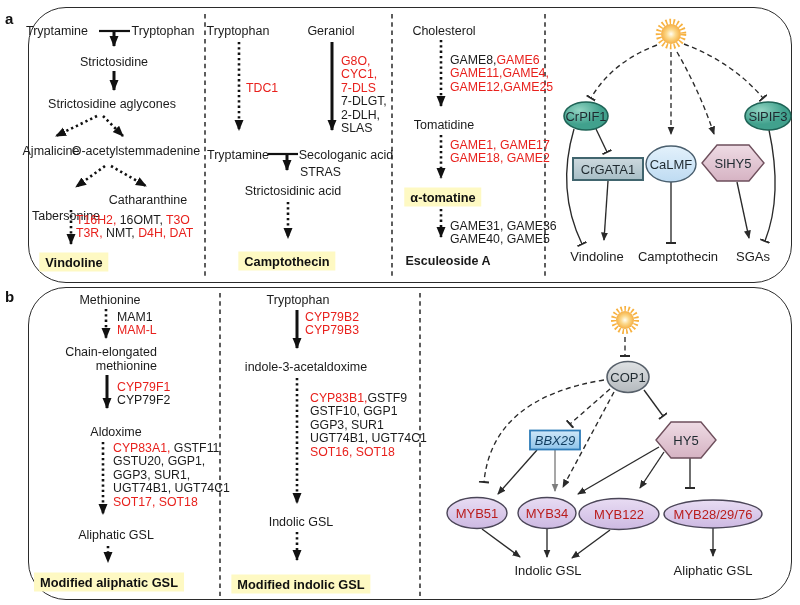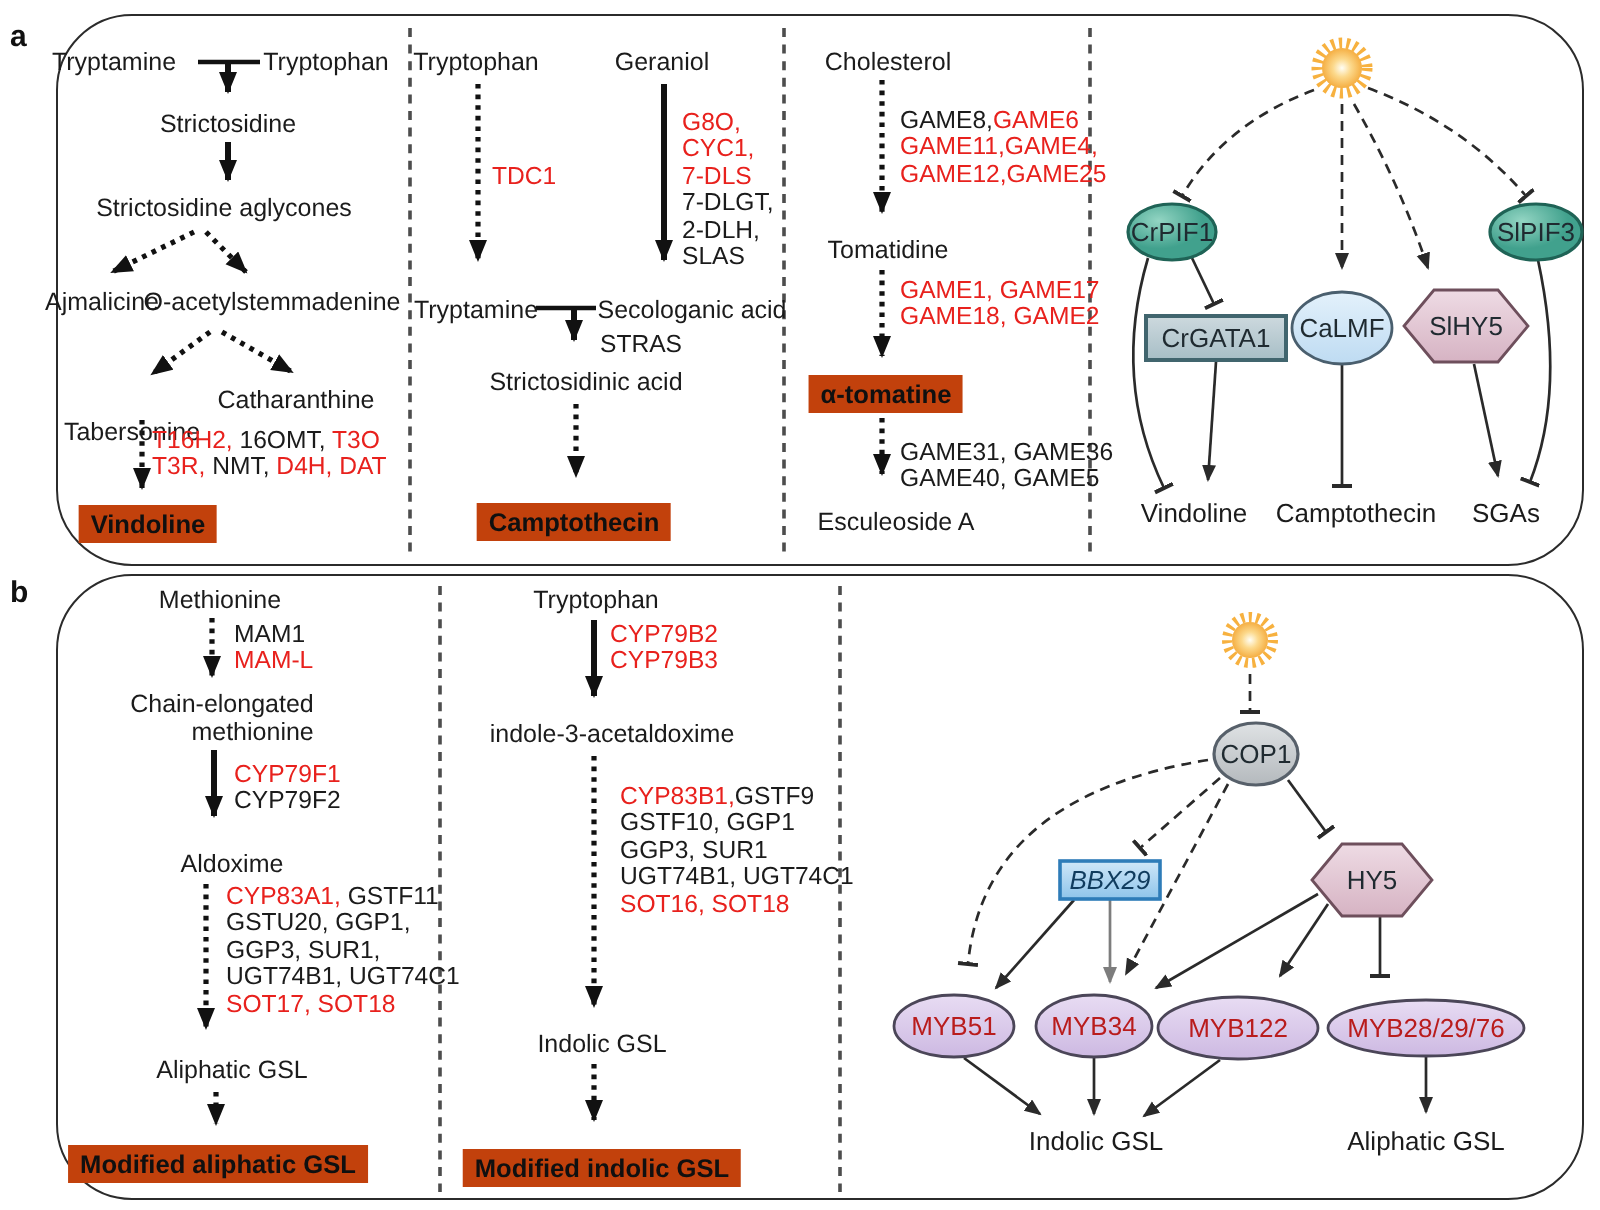--- a/index.html
+++ b/index.html
@@ -9,23 +9,23 @@
   }
   .panel{position:absolute;border:1.7px solid #2b2b2b;border-radius:38px;}
   #panelA{left:28px;top:7px;width:762px;height:274px;}
   #panelB{left:28px;top:287px;width:762px;height:311px;}
   .plab{position:absolute;font-weight:bold;font-size:15px;color:#111;}
   svg.art{position:absolute;left:0;top:0;}
   .nd{position:absolute;transform:translate(-50%,-50%);font-size:12.5px;color:#1b1b1b;
       white-space:nowrap;text-align:right;line-height:14px;}
   .gl{position:absolute;font-size:12.3px;line-height:13.4px;color:#1b1b1b;white-space:nowrap;}
   .red{color:#e8211d;}
-  .bold{font-weight:normal;}
+  .bold{font-weight:bold;}
   .fs13{font-size:13px;}
-  .yb{position:absolute;transform:translate(-50%,-50%);background:#c2410c;font-weight:bold;
+  .yb{position:absolute;transform:translate(-50%,-50%);background:#fef9c3;font-weight:bold;
       font-size:12.8px;color:#101010;padding:2px 6px;white-space:nowrap;}
   .sl{position:absolute;transform:translate(-50%,-50%);font-size:13px;color:#1f2a30;white-space:nowrap;}
   .sl.bbx{color:#103c5e;font-style:italic;}
   .sl.myb{color:#b91c1c;}
 </style>
 </head>
 <body>
 
 <div class="panel" id="panelA"></div>
 <div class="panel" id="panelB"></div>

